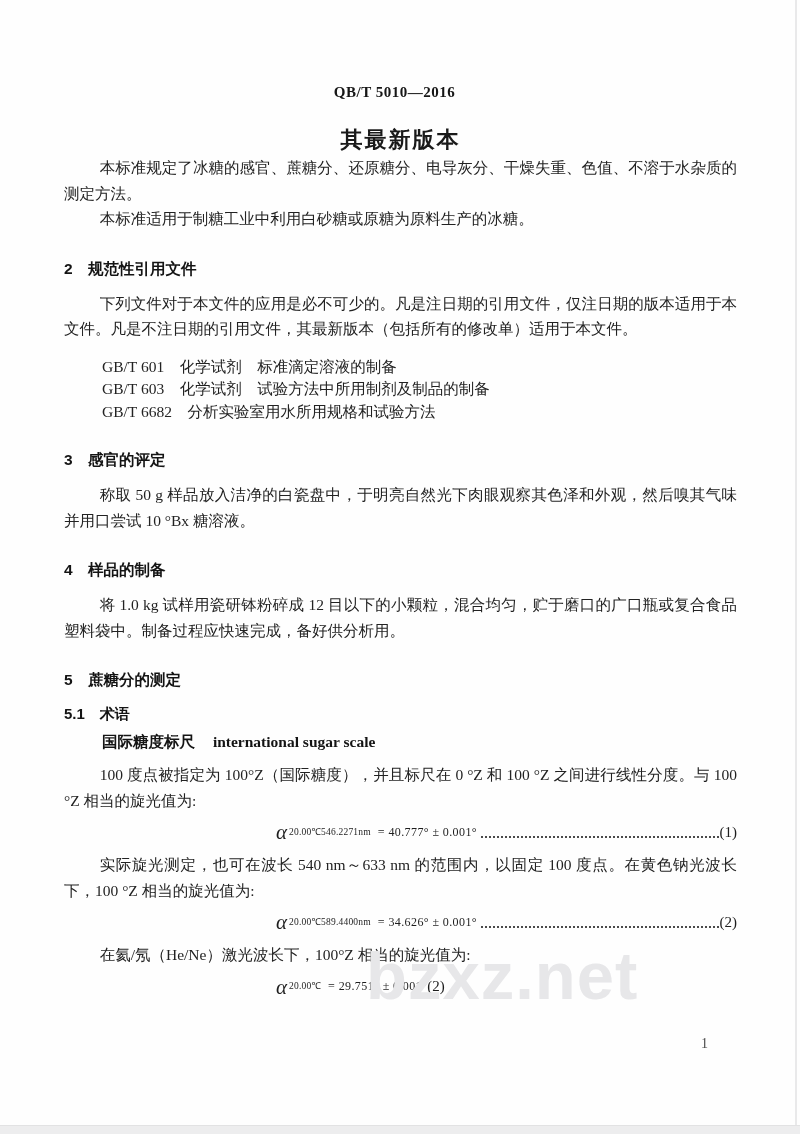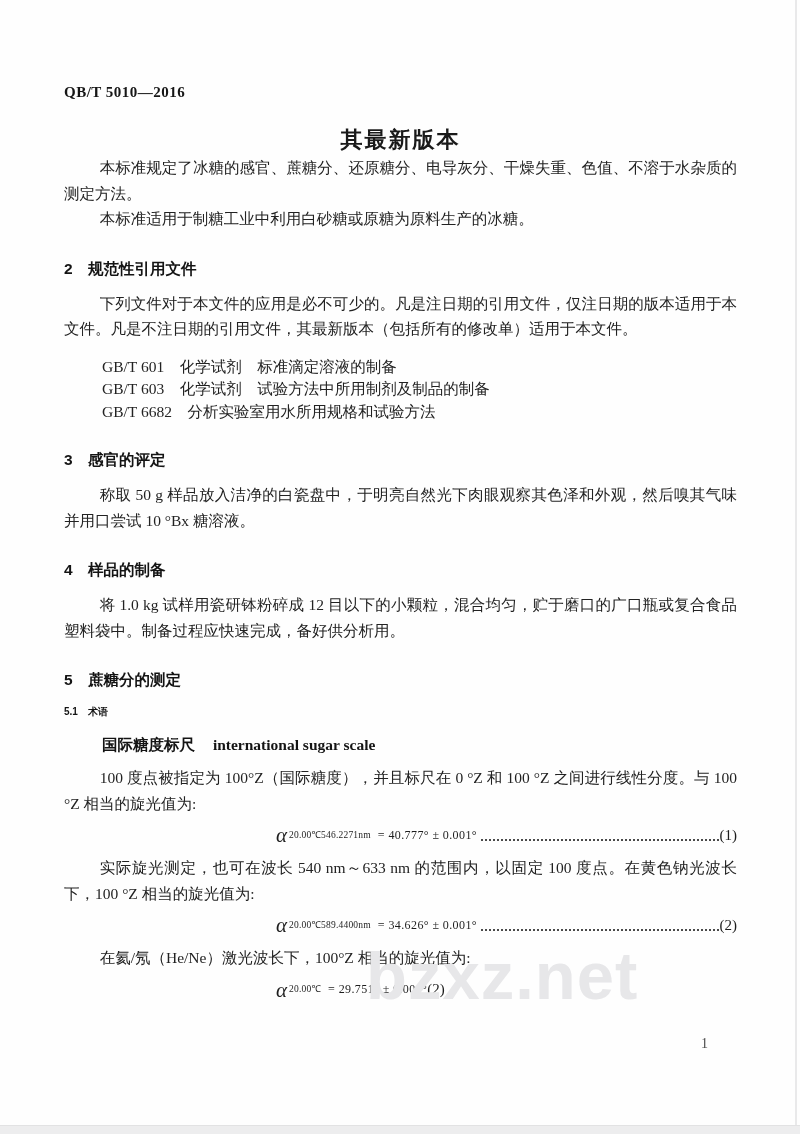--- a/index.html
+++ b/index.html
@@ -11,21 +11,21 @@
     overflow: hidden;
     font-family: "Liberation Serif", serif;
     color: #1f1f1f;
   }
   .content {
     position: relative;
     padding: 0 63px 0 64px;
   }
   .std-code {
     padding-top: 84px;
-    text-align: left;
+    text-align: center;
     padding-right: 12px;
     font-weight: bold;
     font-size: 15px;
     letter-spacing: 0.5px;
     color: #161616;
   }
   .doc-title {
     margin: 24px 0 0 0;
     text-align: center;
     font-family: "Liberation Sans", sans-serif;
@@ -35,23 +35,23 @@
     color: #1a1a1a;
   }
   h2.sec {
     margin: 27px 0 11px 0;
     font-family: "Liberation Sans", sans-serif;
     font-size: 15.5px;
     font-weight: bold;
     color: #141414;
   }
   h3.subsec {
-    margin: 14px 0 14px 0;
-    font-family: "Liberation Sans", sans-serif;
-    font-size: 10px;
+    margin: 14px 0 6px 0;
+    font-family: "Liberation Sans", sans-serif;
+    font-size: 15px;
     font-weight: bold;
     color: #141414;
   }
   p.body {
     margin: 0;
     font-size: 15.5px;
     line-height: 25.5px;
     text-align: justify;
     text-indent: 2.3em;
     color: #222222;

